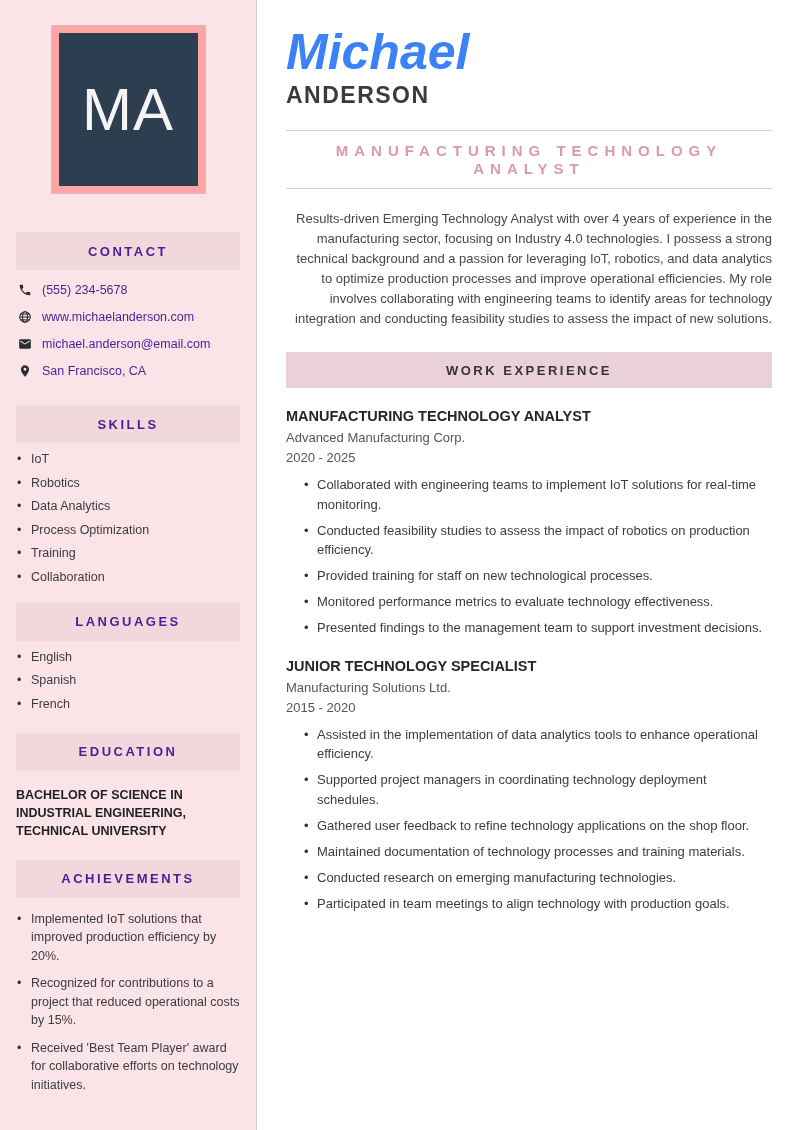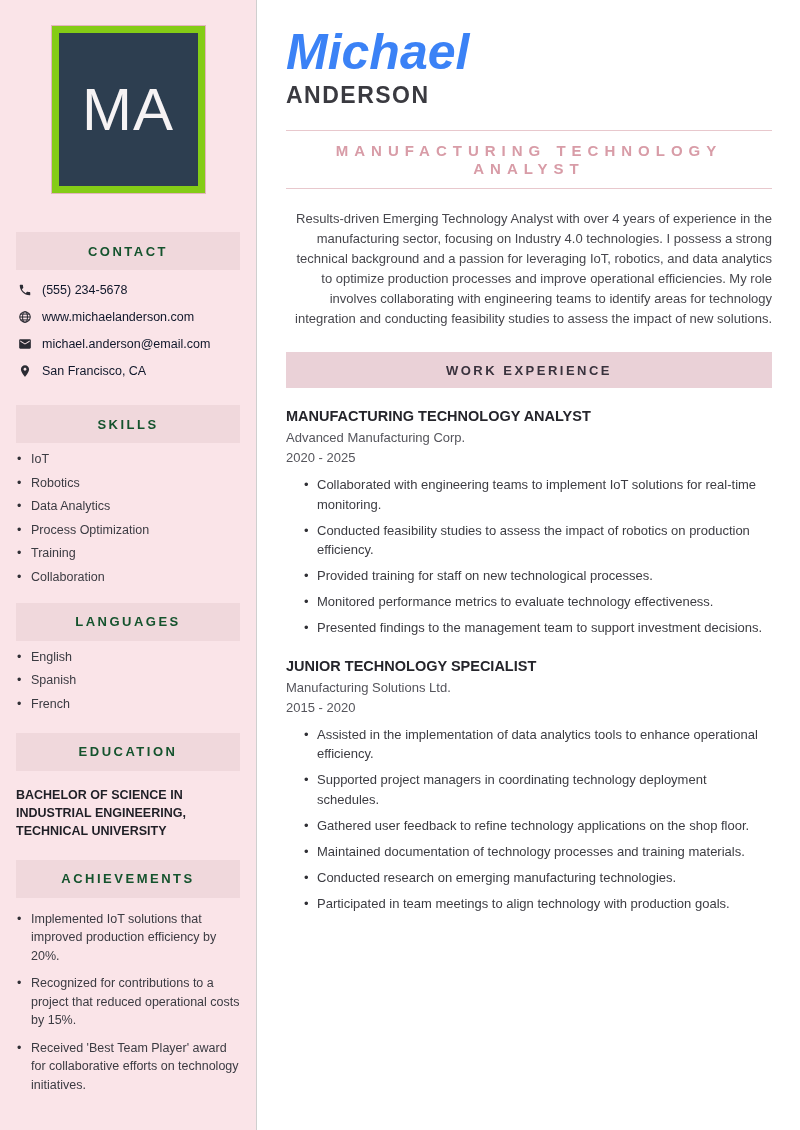--- a/index.html
+++ b/index.html
@@ -13,50 +13,50 @@
   
   .sidebar {
     position:absolute; left:0; top:0;
     width:257px; height:1130px;
     background:#fae4e8;
     border-right:1px solid #cfcfcf;
   }
   .photo-frame {
     width:155px; height:169px;
     margin:25px auto 0;
-    background:#84cc16;
+    background:#fca5a5;
     border:1px solid #e2b5bc;
     padding:7px;
   }
   .photo {
     width:100%; height:100%;
     background:#2d3e50;
     display:flex; align-items:center; justify-content:center;
     color:#f6f3f4;
     font-size:60px;
     letter-spacing:1px;
     font-weight:400;
   }
   .side-band {
     margin:0 16px;
     height:38px;
     background:#f0d8dc;
     display:flex; align-items:center; justify-content:center;
     font-size:13px; font-weight:bold;
     letter-spacing:2.5px;
-    color:#14532d;
+    color:#4c1d95;
   }
   .band-contact { margin-top:38px; }
   .contact-list { margin-top:6px; }
   .contact-row {
     display:flex; align-items:center;
     height:27px;
     padding-left:17px;
     font-size:12.5px;
-    color:#0f172a;
+    color:#4c1d95;
   }
   .contact-row .cicon {
     width:15px; height:15px;
     margin-right:10px;
     display:inline-flex; align-items:center; justify-content:center;
     flex:0 0 15px;
   }
   .cicon svg { width:14px; height:14px; }
   .side-list { list-style:none; margin:9px 0 0 0; padding:0 14px 0 17px; }
   .side-list li {

